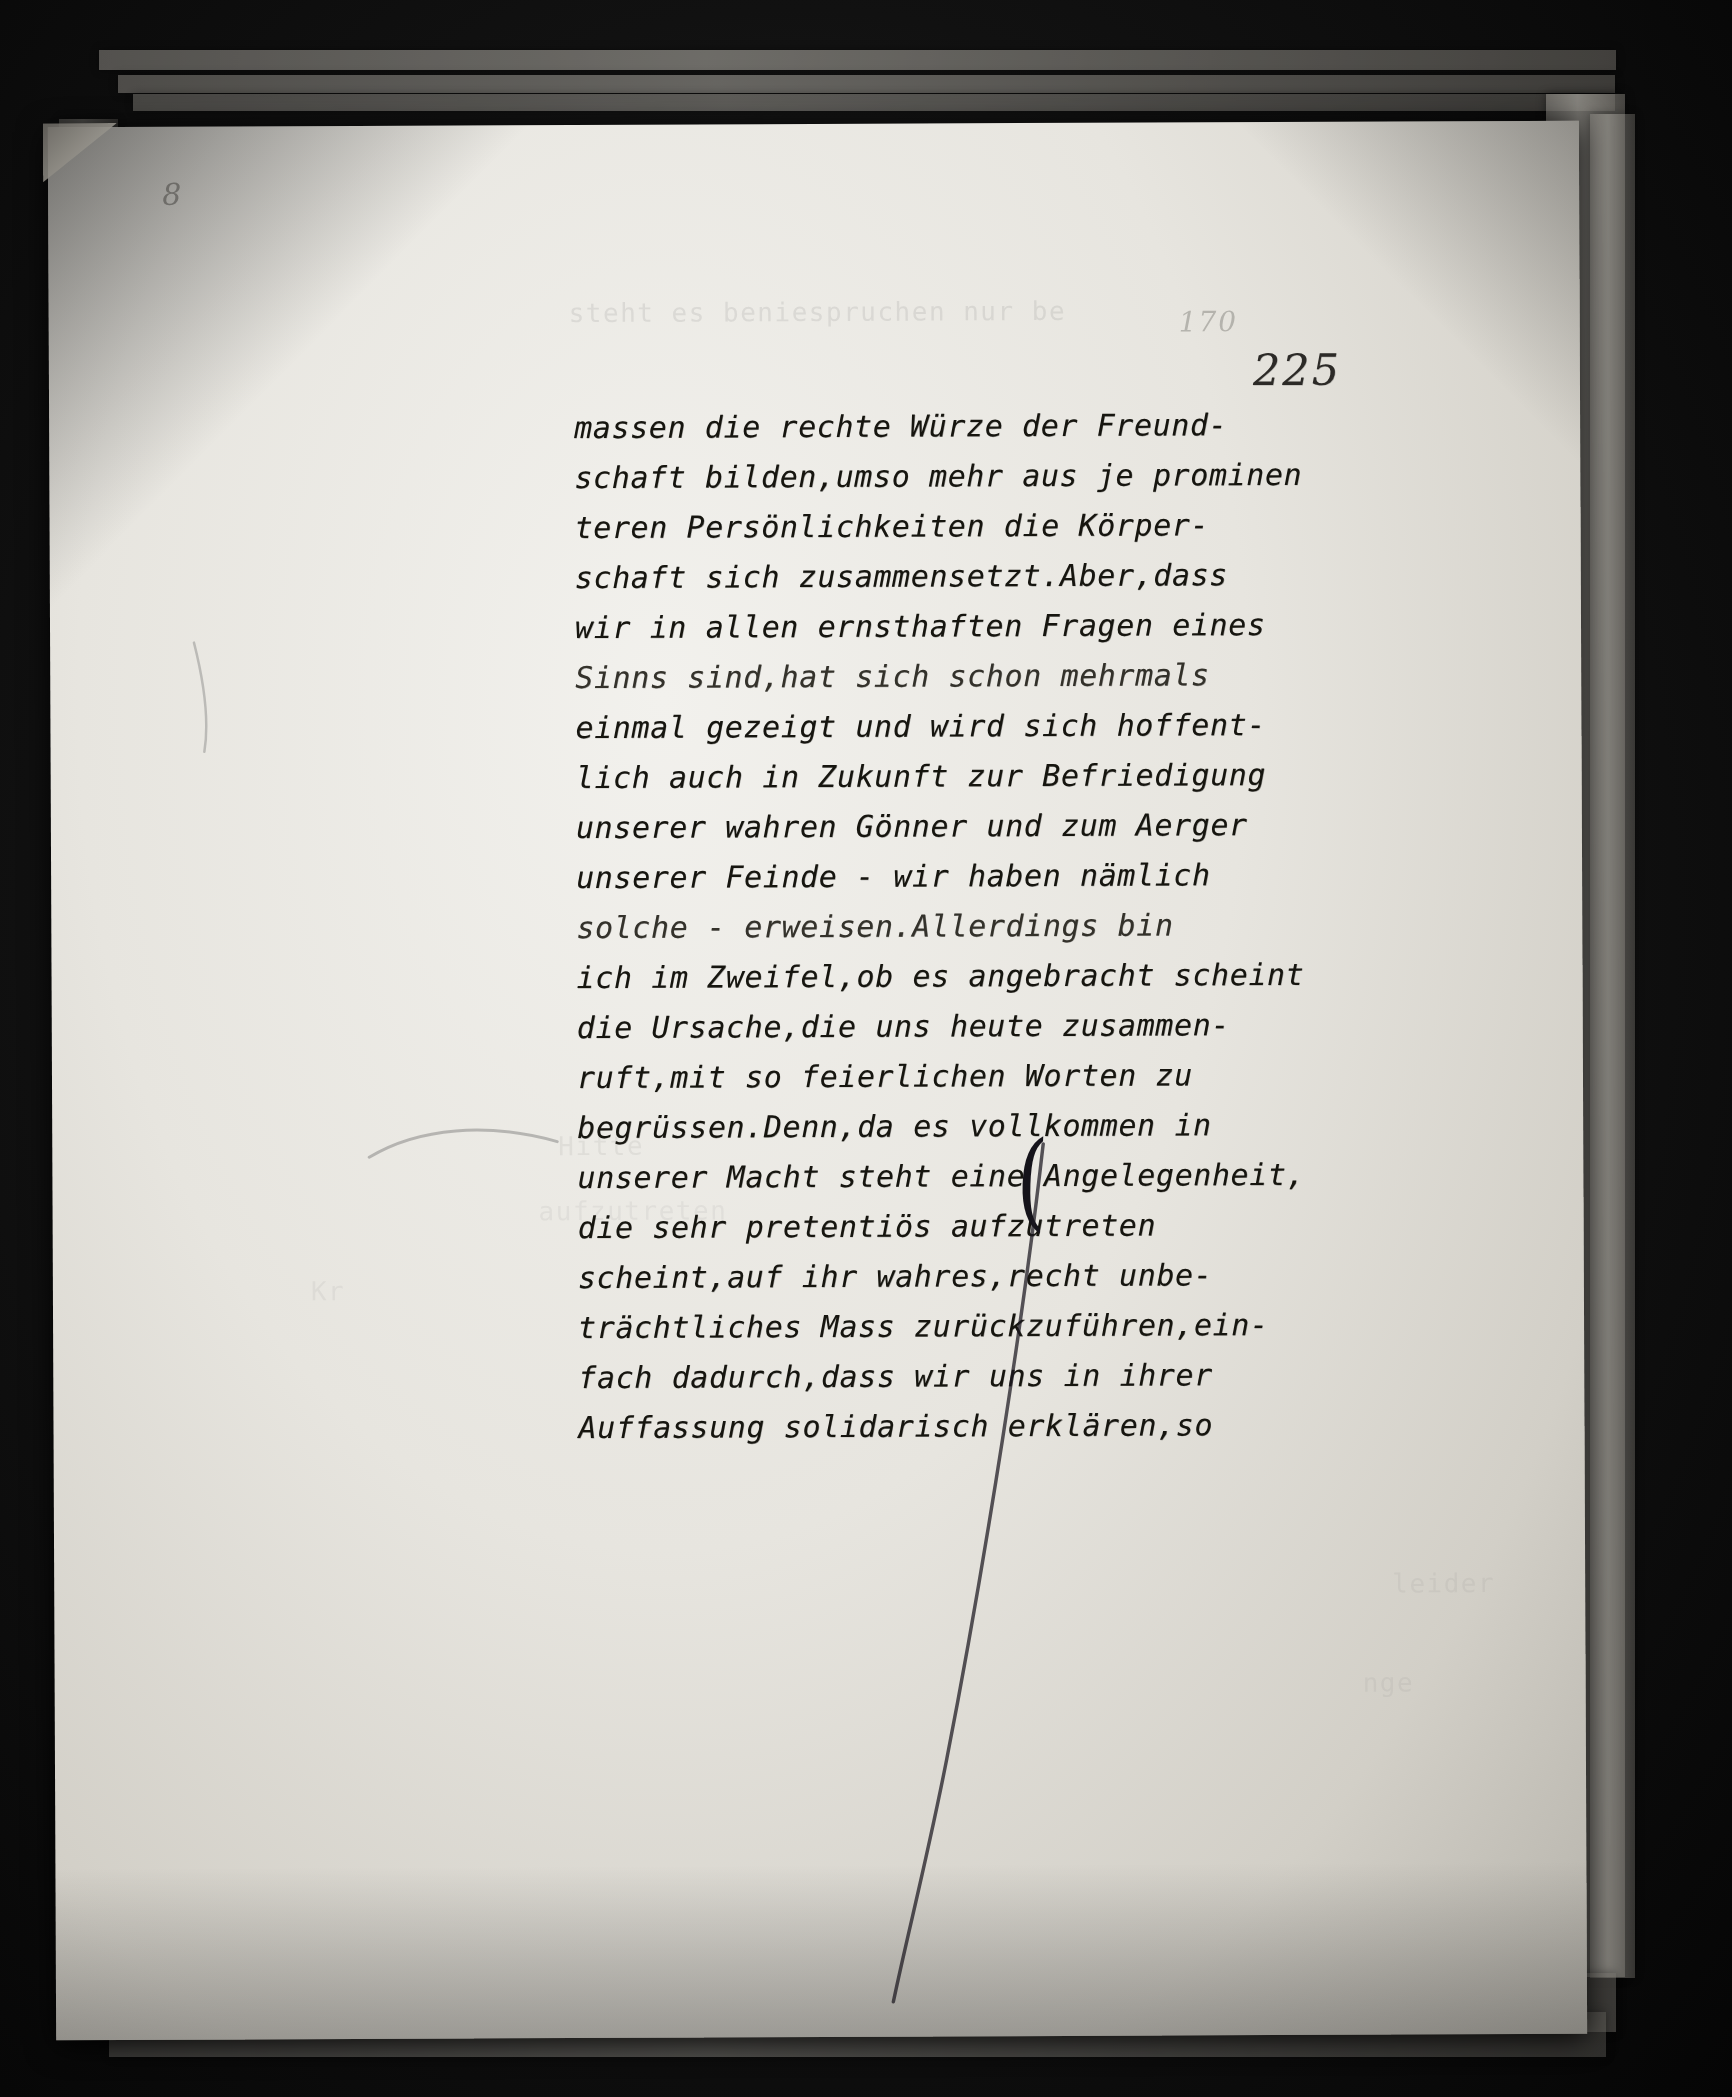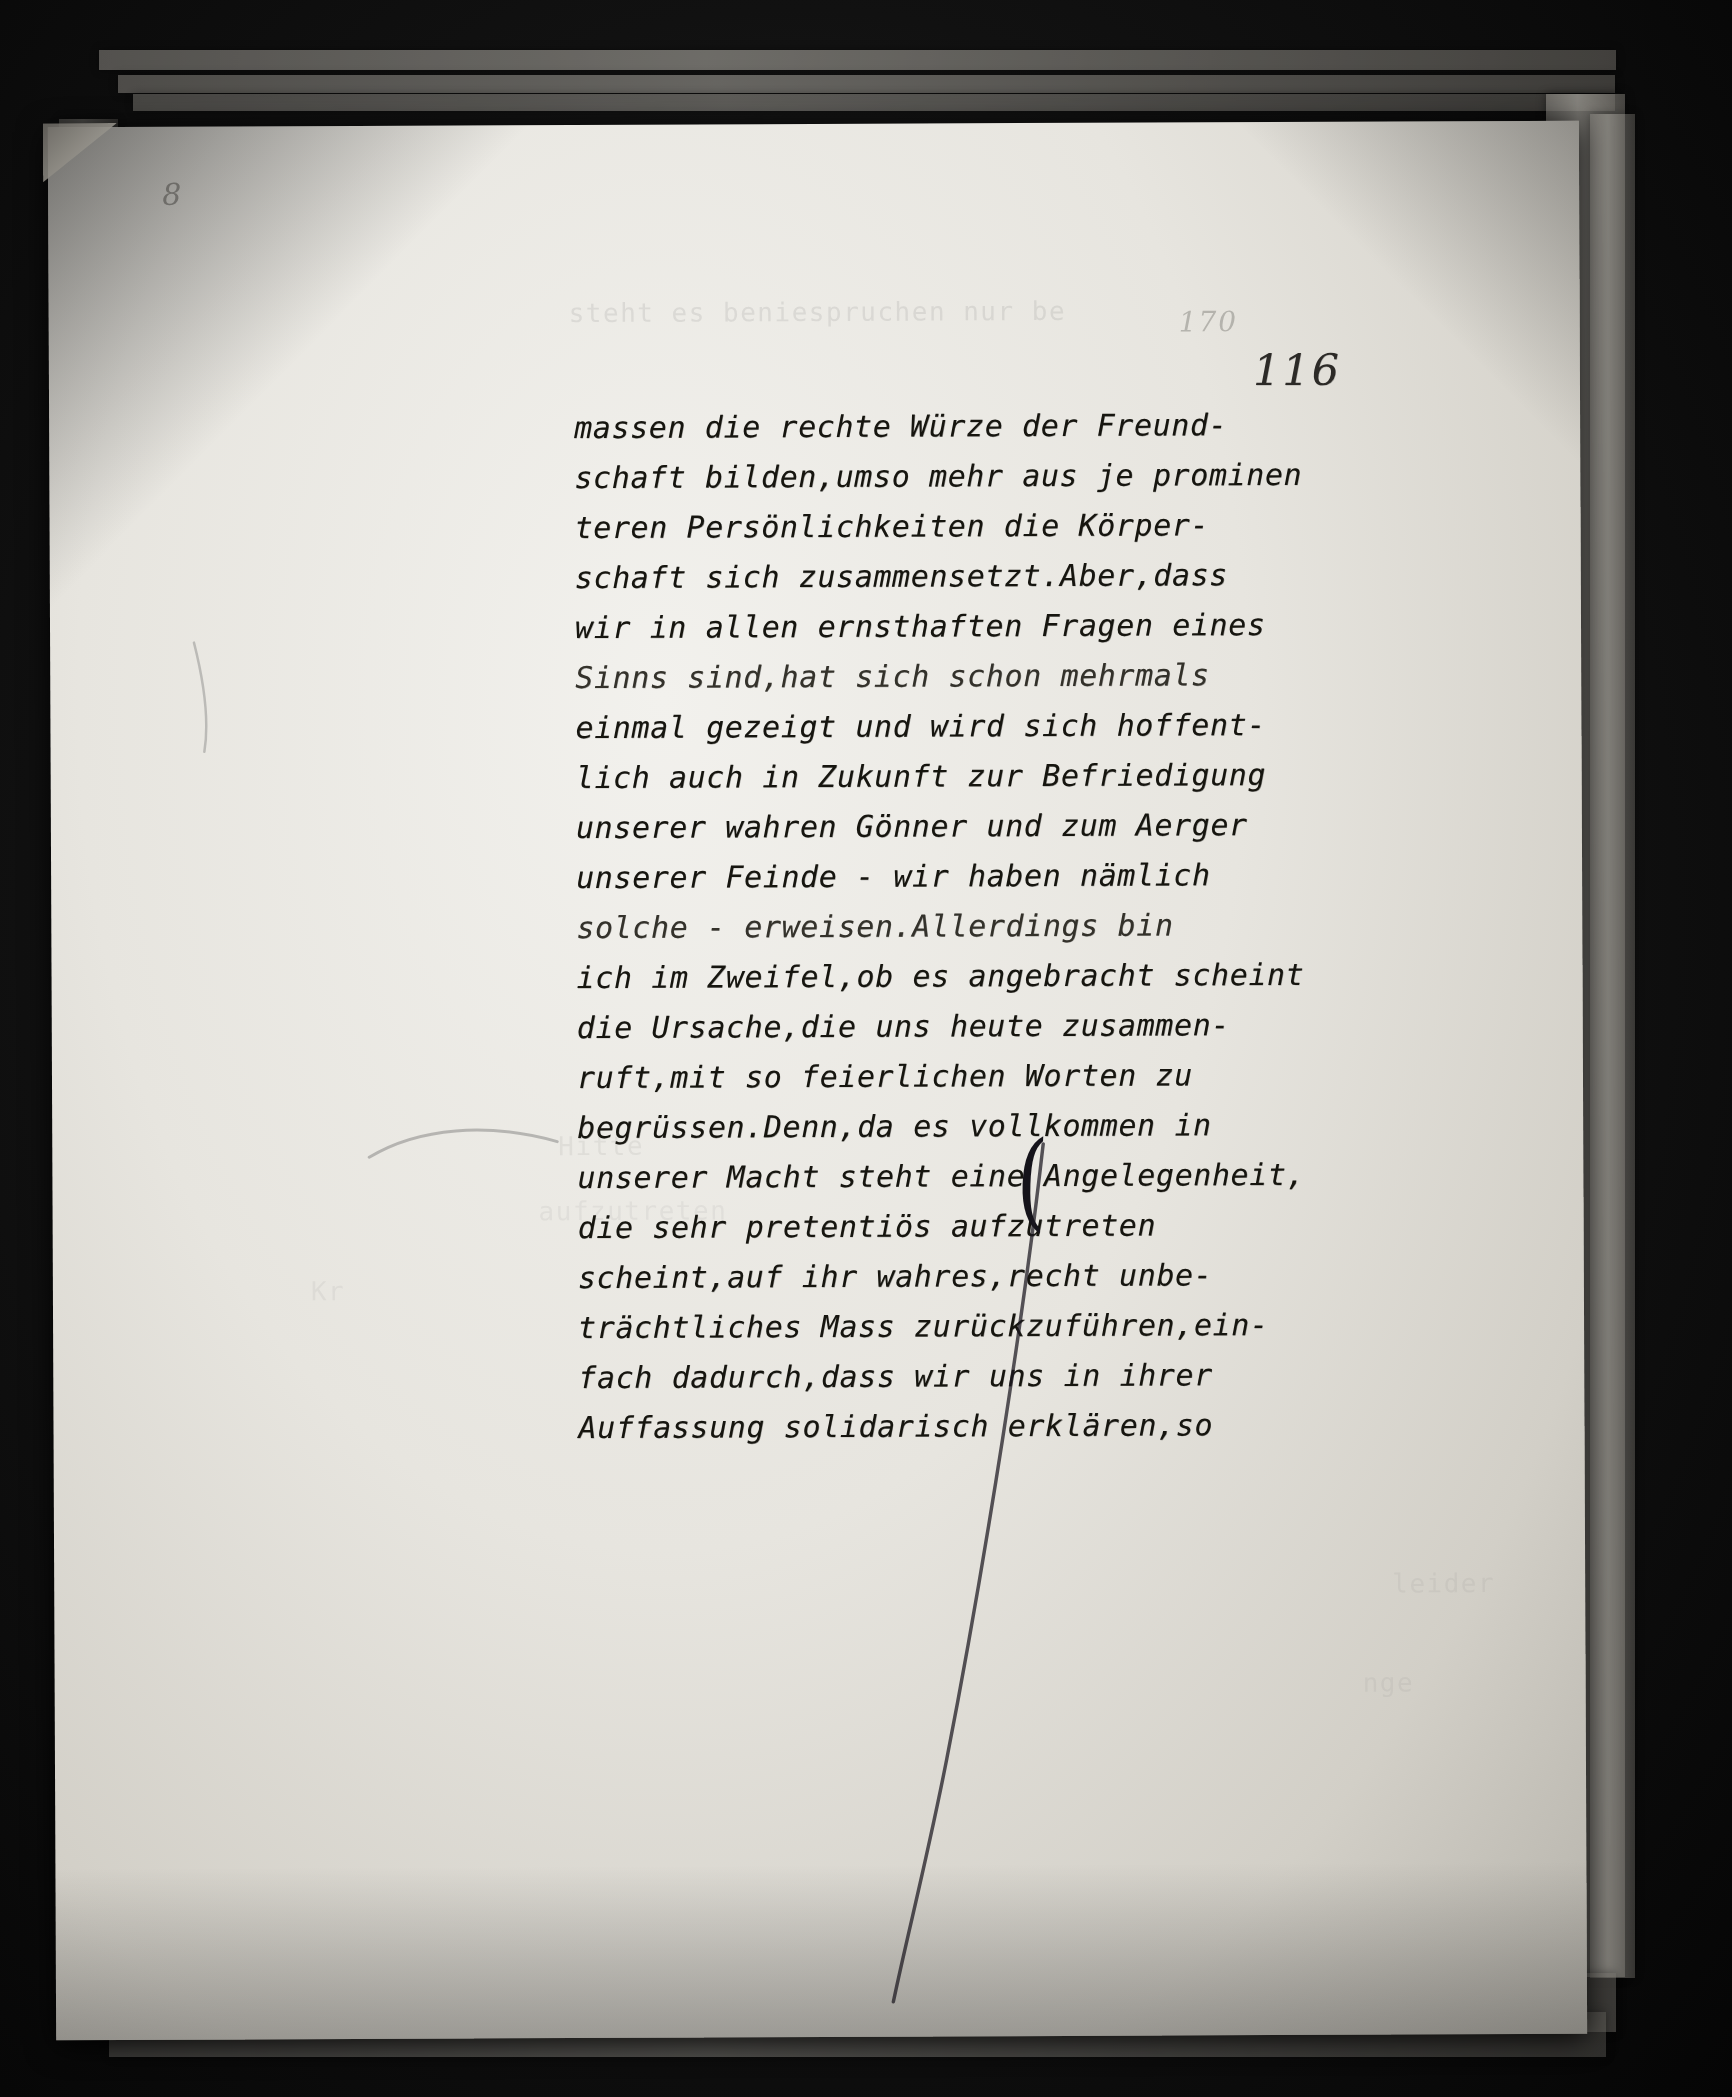--- a/index.html
+++ b/index.html
@@ -177,21 +177,21 @@
   <div class="showthrough" style="left:506px; top:1006px; transform:scaleX(1); opacity:.35;">Hitte</div>
   <div class="showthrough" style="left:486px; top:1071px; transform:scaleX(1); opacity:.3;">aufzutreten</div>
   <div class="showthrough" style="left:258px; top:1150px; transform:scaleX(1); opacity:.3;">Kr</div>
   <div class="showthrough" style="left:1338px; top:1447px; transform:scaleX(1); opacity:.3;">leider</div>
   <div class="showthrough" style="left:1308px; top:1546px; transform:scaleX(1); opacity:.3;">nge</div>
 
   <div class="pencil-mark" style="left:114px; top:50px; font-size:30px;">8</div>
 
   <div class="folio-faint">170</div>
 
-  <div class="page-number">116</div>
+  <div class="page-number">225</div>
 
   <div class="typed">
     <div class="line">massen die rechte Würze der Freund-</div>
     <div class="line">schaft bilden,umso mehr aus je prominen</div>
     <div class="line">teren Persönlichkeiten die Körper-</div>
     <div class="line">schaft sich zusammensetzt.Aber,dass</div>
     <div class="line">wir in allen ernsthaften Fragen eines</div>
     <div class="line faded">Sinns sind,hat sich schon mehrmals</div>
     <div class="line">einmal gezeigt und wird sich hoffent-</div>
     <div class="line">lich auch in Zukunft zur Befriedigung</div>

